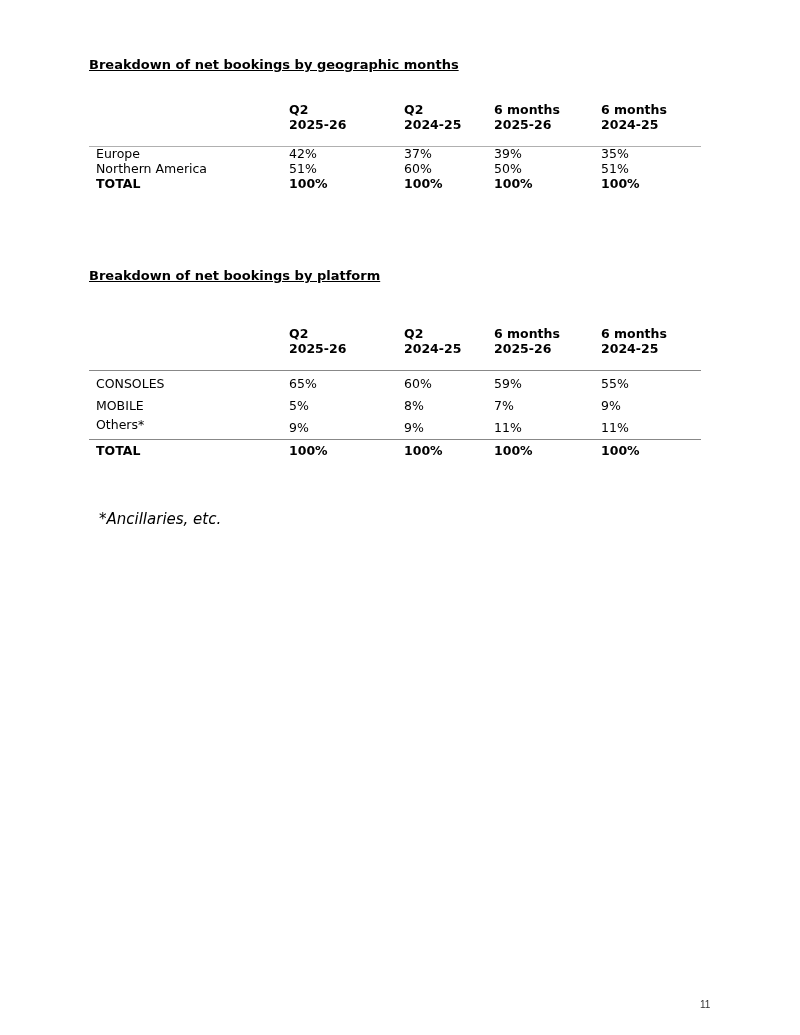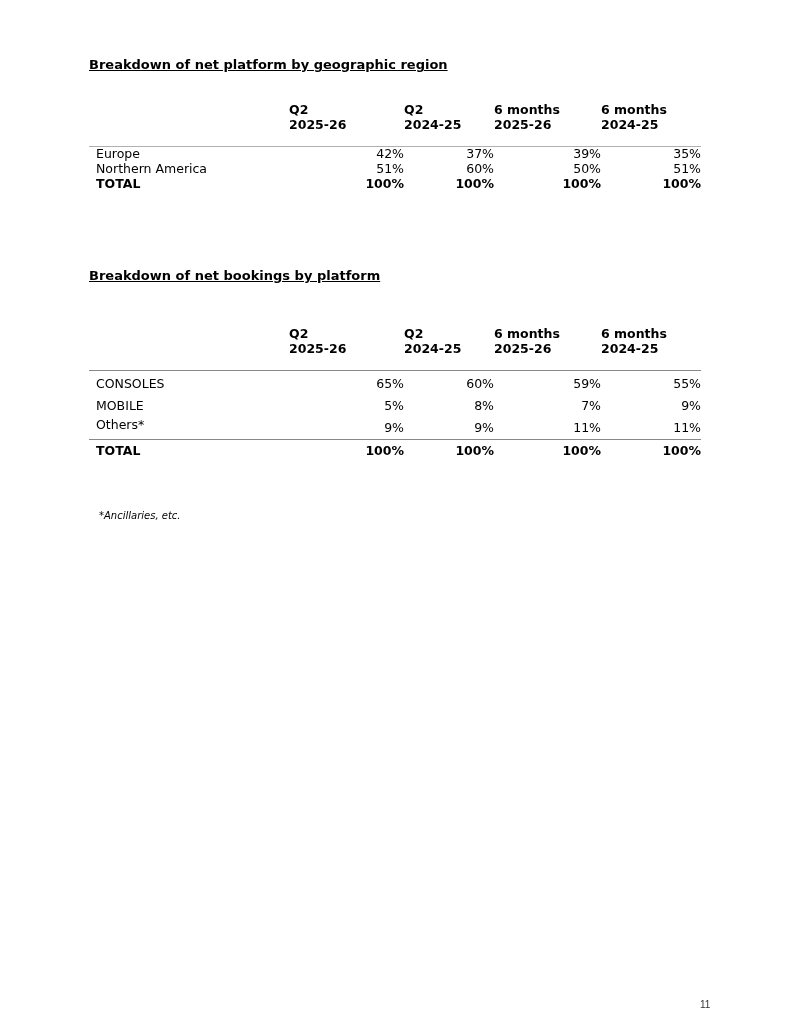--- a/index.html
+++ b/index.html
@@ -2,21 +2,21 @@
 <html><head>
 <meta charset="utf-8">
 <style>
   html, body { margin:0; padding:0; background:#ffffff; }
   body { width:800px; height:1035px; position:relative; font-family:"DejaVu Sans", sans-serif; color:#000; overflow:hidden; }
   .section-title { position:absolute; left:89px; font-weight:bold; font-size:13px; text-decoration:underline; }
   table { position:absolute; left:89px; width:612px; border-collapse:collapse; font-size:12.5px; }
   th { font-weight:bold; text-align:left; line-height:15px; padding:0; }
   td { padding:0; }
   td.label { text-align:left; padding-left:7px;margin-top:28px; }
-  td.num { text-align:right;margin-top:37px; }
+  td.num { text-align:left;margin-top:37px; }
   tr.total td { font-weight:bold; }
   col.c0 { width:200px; }
   col.c1 { width:115px; }
   col.c2 { width:90px; }
   col.c3 { width:107px; }
   col.c4 { width:100px; }
 
   
   #t1 thead tr th { height:30px; vertical-align:top; }
   #t1 tr.head-spacer td { height:14px; border-bottom:1.5px solid #b0b0b0; }
@@ -26,27 +26,27 @@
 
   
   #t2 thead tr th { height:30px; vertical-align:top; }
   #t2 tr.head-spacer td { height:14px; border-bottom:1px solid #888; }
   #t2 tbody tr.row td { height:22px; line-height:22px; }
   #t2 tbody tr.row.first td { padding-top:2px; }
   #t2 tbody tr.row.last td.label { line-height:16px; vertical-align:top; }
   #t2 tbody tr.row.last td { border-bottom:1px solid #888; }
   #t2 tbody tr.total td { height:22px; line-height:22px; }
 
-  .footnote { position:absolute; left:99px; top:510px; font-size:10px; font-style:italic; }
+  .footnote { position:absolute; left:99px; top:510px; font-size:15px; font-style:italic; }
   .page-number { position:absolute; left:700px; top:983px; font-size:10px; color:#333; font-family:"Liberation Sans", sans-serif;margin-top:16px; }
 </style>
 </head>
 <body>
 
-<div class="section-title" style="top:57px;">Breakdown of net platform by geographic region</div>
+<div class="section-title" style="top:57px;">Breakdown of net bookings by geographic months</div>
 
 <table id="t1" style="top:102px;">
   <colgroup>
       <col class="c0">
       <col class="c1">
       <col class="c2">
       <col class="c3">
       <col class="c4">
     </colgroup>
   <thead>

